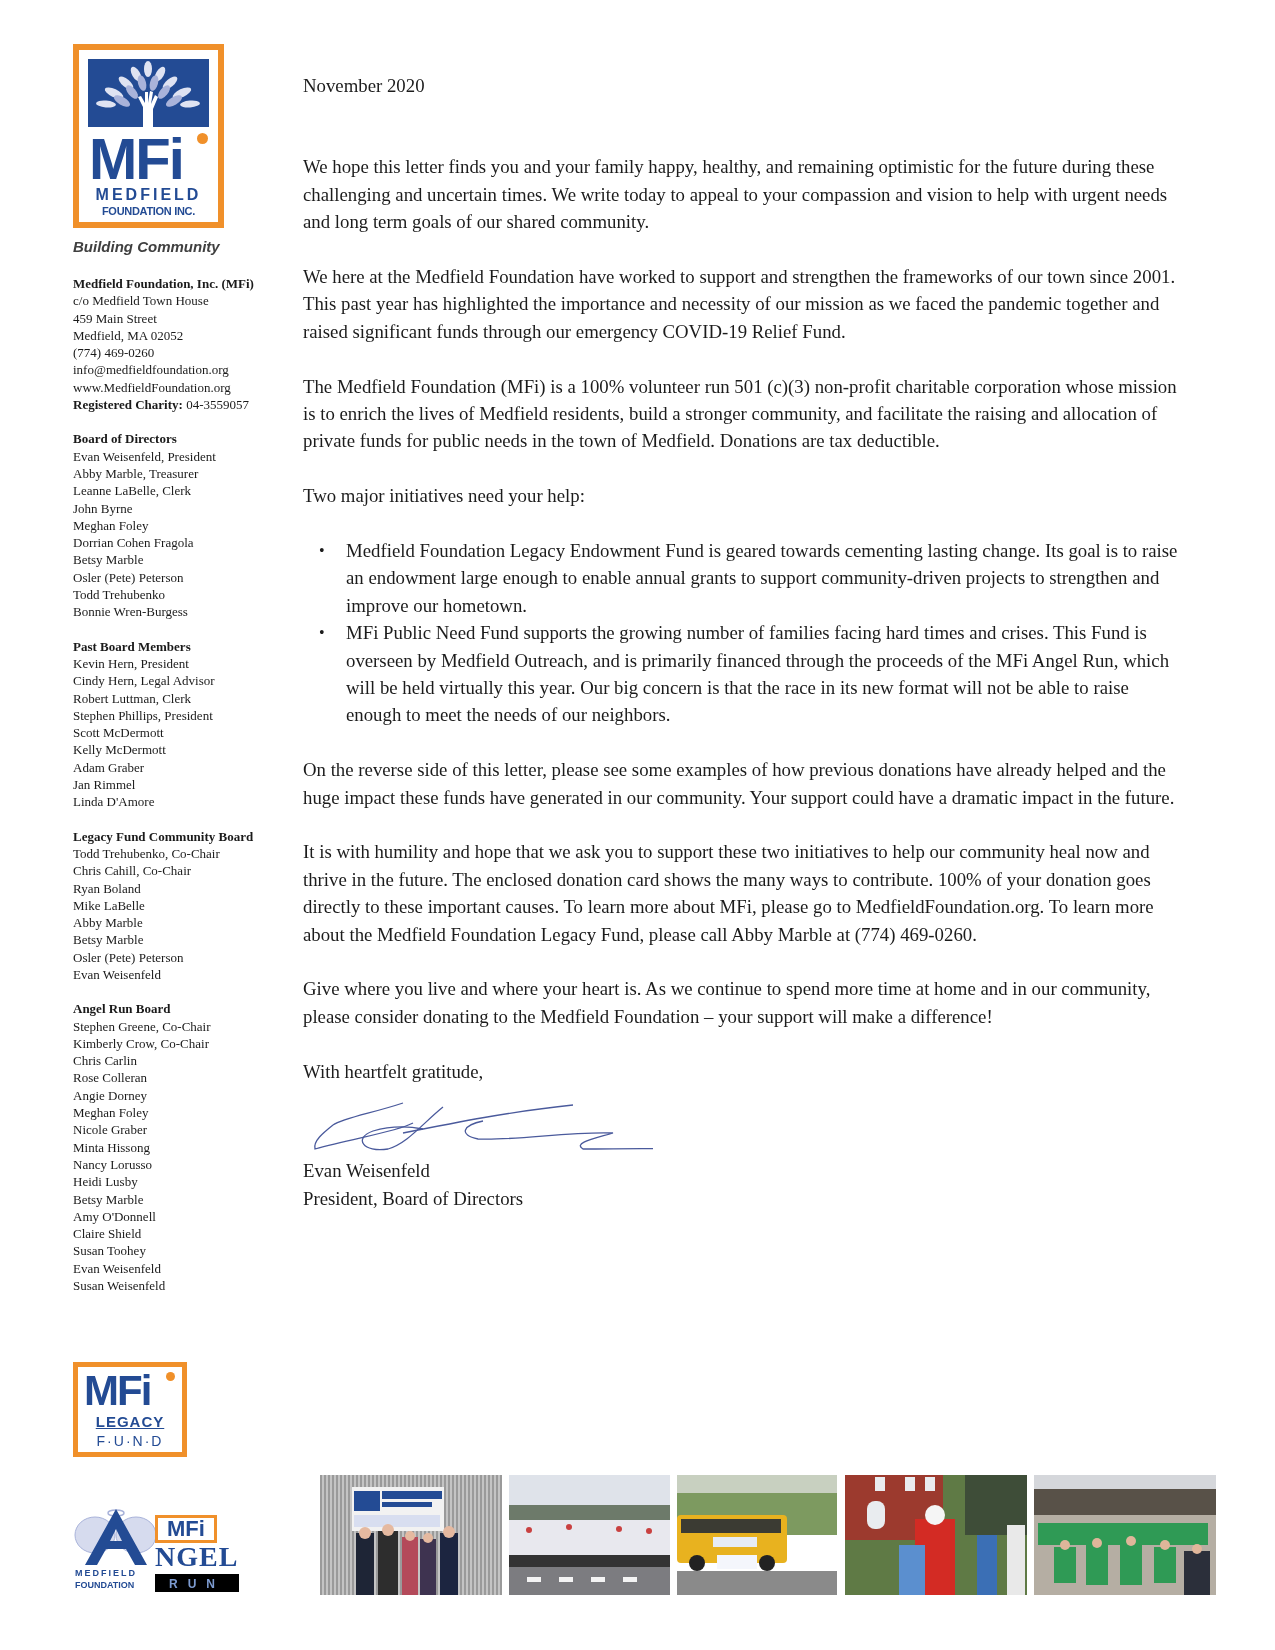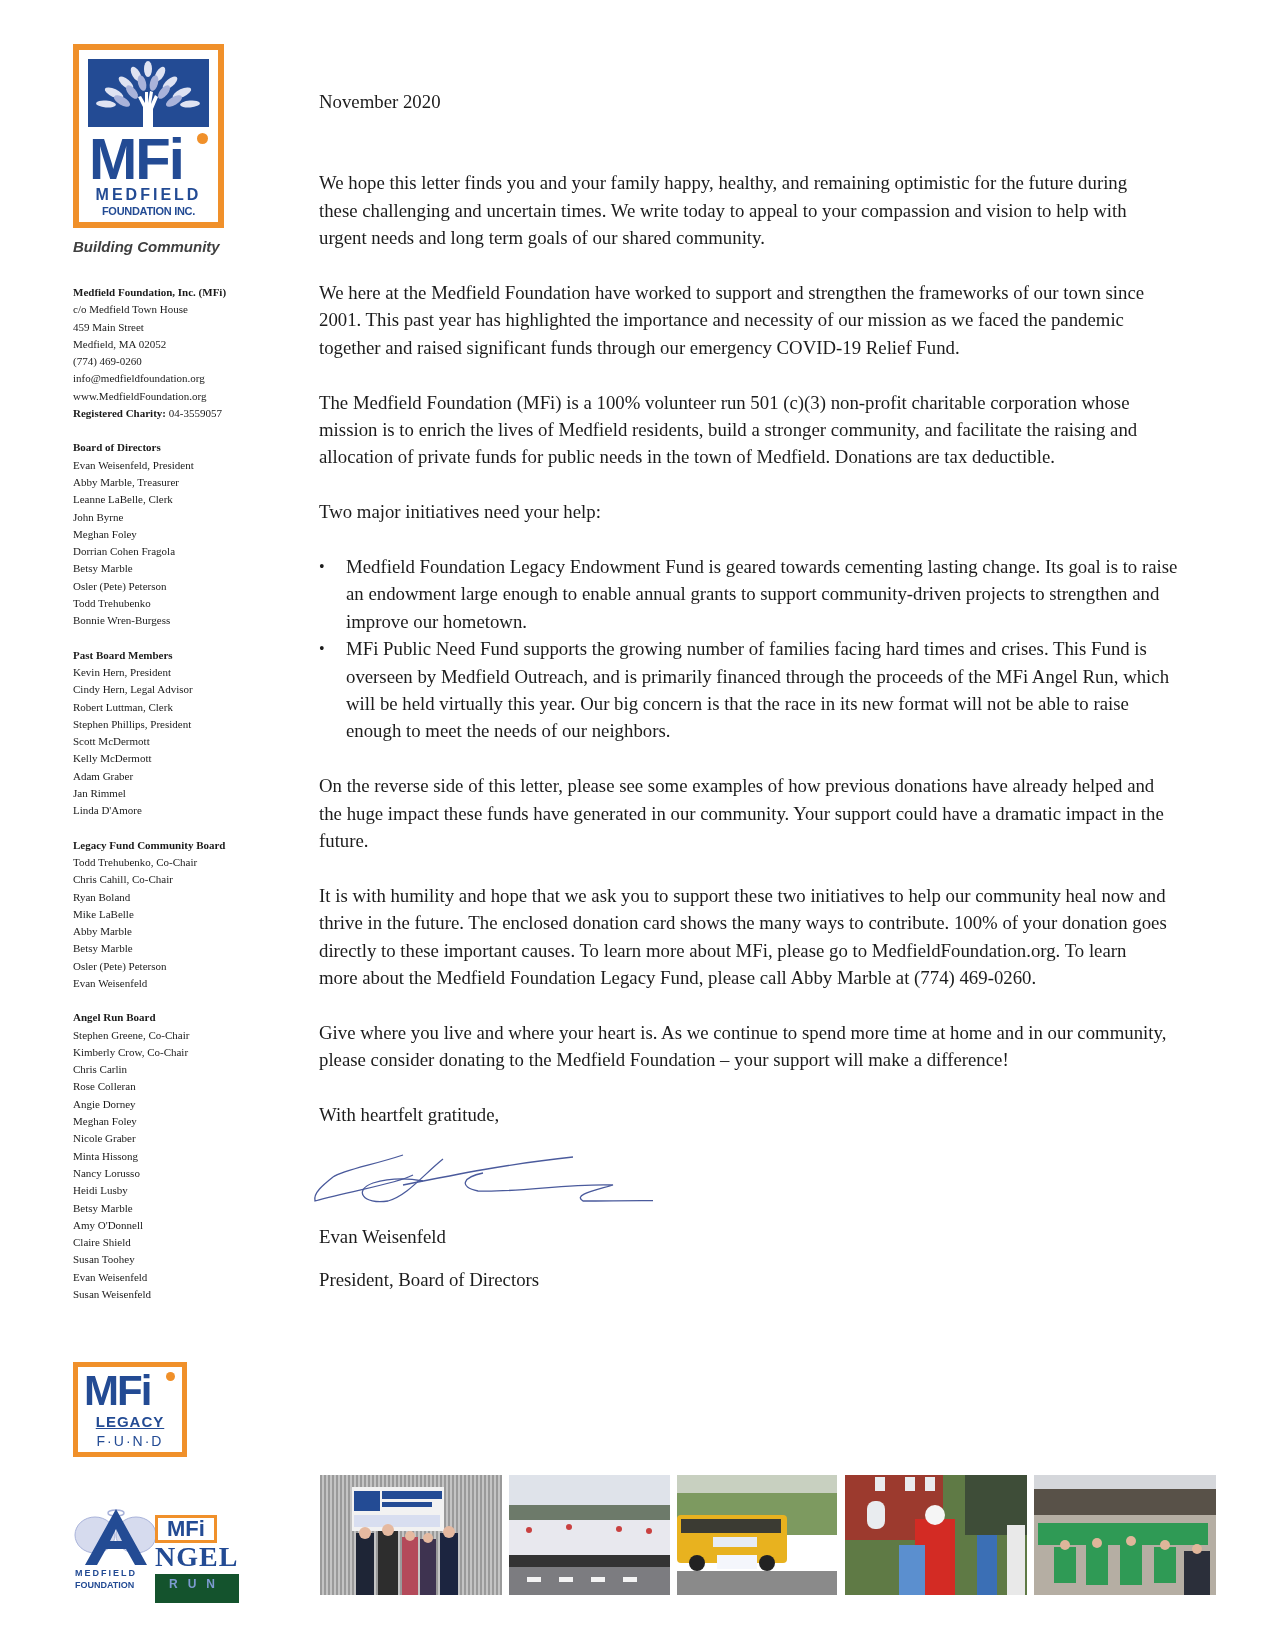--- a/index.html
+++ b/index.html
@@ -8,42 +8,42 @@
 
   
   #logo-main { position:absolute; left:73px; top:44px; width:151px; height:184px; border:6px solid #f0902a; box-sizing:border-box; background:#fff; }
   #logo-main .tree { position:absolute; left:9px; top:9px; width:121px; height:68px; background:#234b94; }
   #logo-main .mfi { position:absolute; left:10px; top:80px; font:bold 58px "Liberation Sans", sans-serif; color:#234b94; letter-spacing:-2px; line-height:58px; }
   #logo-main .dot { position:absolute; left:118px; top:83px; width:11px; height:11px; border-radius:50%; background:#f0902a; }
   #logo-main .medfield { position:absolute; left:0; right:0; top:136px; text-align:center; font:900 16px "Liberation Sans", sans-serif; color:#234b94; letter-spacing:3px; }
   #logo-main .inc { position:absolute; left:0; right:0; top:155px; text-align:center; font:900 11px "Liberation Sans", sans-serif; color:#234b94; letter-spacing:-0.3px; }
   #tagline { position:absolute; left:73px; top:238px; width:160px; font:italic bold 15px "Liberation Sans", sans-serif; color:#404040; }
 
-  #sidebar { position:absolute; left:73px; top:284px; width:200px; font-size:11px; line-height:17.3px; }
+  #sidebar { position:absolute; left:73px; top:275px; width:200px; font-size:13px; line-height:17.3px; }
   #sidebar .line { white-space:nowrap; }
   #sidebar .bold { font-weight:bold; }
   #sidebar .group { margin-top:17px; }
 
   #legacy-logo { position:absolute; left:73px; top:1362px; width:114px; height:95px; border:5px solid #f0902a; box-sizing:border-box; background:#fff; }
   #legacy-logo .mfi { position:absolute; left:6px; top:2px; font:bold 42px "Liberation Sans", sans-serif; color:#234b94; letter-spacing:-2px; line-height:44px; }
   #legacy-logo .dot { position:absolute; left:88px; top:5px; width:9px; height:9px; border-radius:50%; background:#f0902a; }
   #legacy-logo .legacy { position:absolute; left:0; right:0; top:46px; text-align:center; font:900 15px "Liberation Sans", sans-serif; color:#234b94; letter-spacing:1px;text-decoration:underline; }
   #legacy-logo .fund { position:absolute; left:0; right:0; top:66px; text-align:center; font:14px "Liberation Sans", sans-serif; color:#234b94; letter-spacing:2px; }
 
   #angel-logo { position:absolute; left:73px; top:1505px; width:155px; height:92px; }
   #angel-logo .a-shape { position:absolute; left:0; top:0; width:85px; height:62px; }
   #angel-logo .mfi-box { position:absolute; left:82px; top:10px; width:62px; height:28px; border:3px solid #f0902a; box-sizing:border-box; font:bold 22px "Liberation Sans", sans-serif; color:#234b94; text-align:center; line-height:22px; }
   #angel-logo .ngel { position:absolute; left:82px; top:38px; font:bold 28px "Liberation Serif", serif; color:#234b94; line-height:28px; letter-spacing:1px; }
   #angel-logo .medf { position:absolute; left:2px; top:63px; font:900 9px "Liberation Sans", sans-serif; color:#234b94; letter-spacing:2px; }
   #angel-logo .found { position:absolute; left:2px; top:75px; font:900 9px "Liberation Sans", sans-serif; color:#234b94; }
-  #angel-logo .run { position:absolute; left:82px; top:69px; width:84px; height:29px; background:#14532d; color:#7d9bd0; font:bold 12px "Liberation Sans", sans-serif; text-align:center; line-height:20px; letter-spacing:10px; }
+  #angel-logo .run { position:absolute; left:82px; top:69px; width:84px; height:18px; background:#000000; color:#7d9bd0; font:bold 12px "Liberation Sans", sans-serif; text-align:center; line-height:20px; letter-spacing:10px; }
 
   
   #letter { position:absolute; left:303px; top:72px; width:880px; font-size:18.8px; line-height:27.4px; color:#1c1c1c; }
-  #letter p { margin:16px; }
+  #letter p { margin:0; }
   #date { margin-bottom:54px !important; }
   #salutation { margin-bottom:27px !important; }
   .para { margin-bottom:27.4px !important; }
   #bullets { list-style:none; margin:0 0 27.4px 0; padding:0; }
   #bullets li { position:relative; padding-left:43px; margin:0; }
   #bullets li::before { content:"\2022"; position:absolute; left:16px; top:0; font-size:16px; }
   .link { text-decoration-thickness:2px; color:#1c1c1c; }
   #signature { display:block; width:360px; height:62px; margin:8px 0 2px -10px; }
 
   

